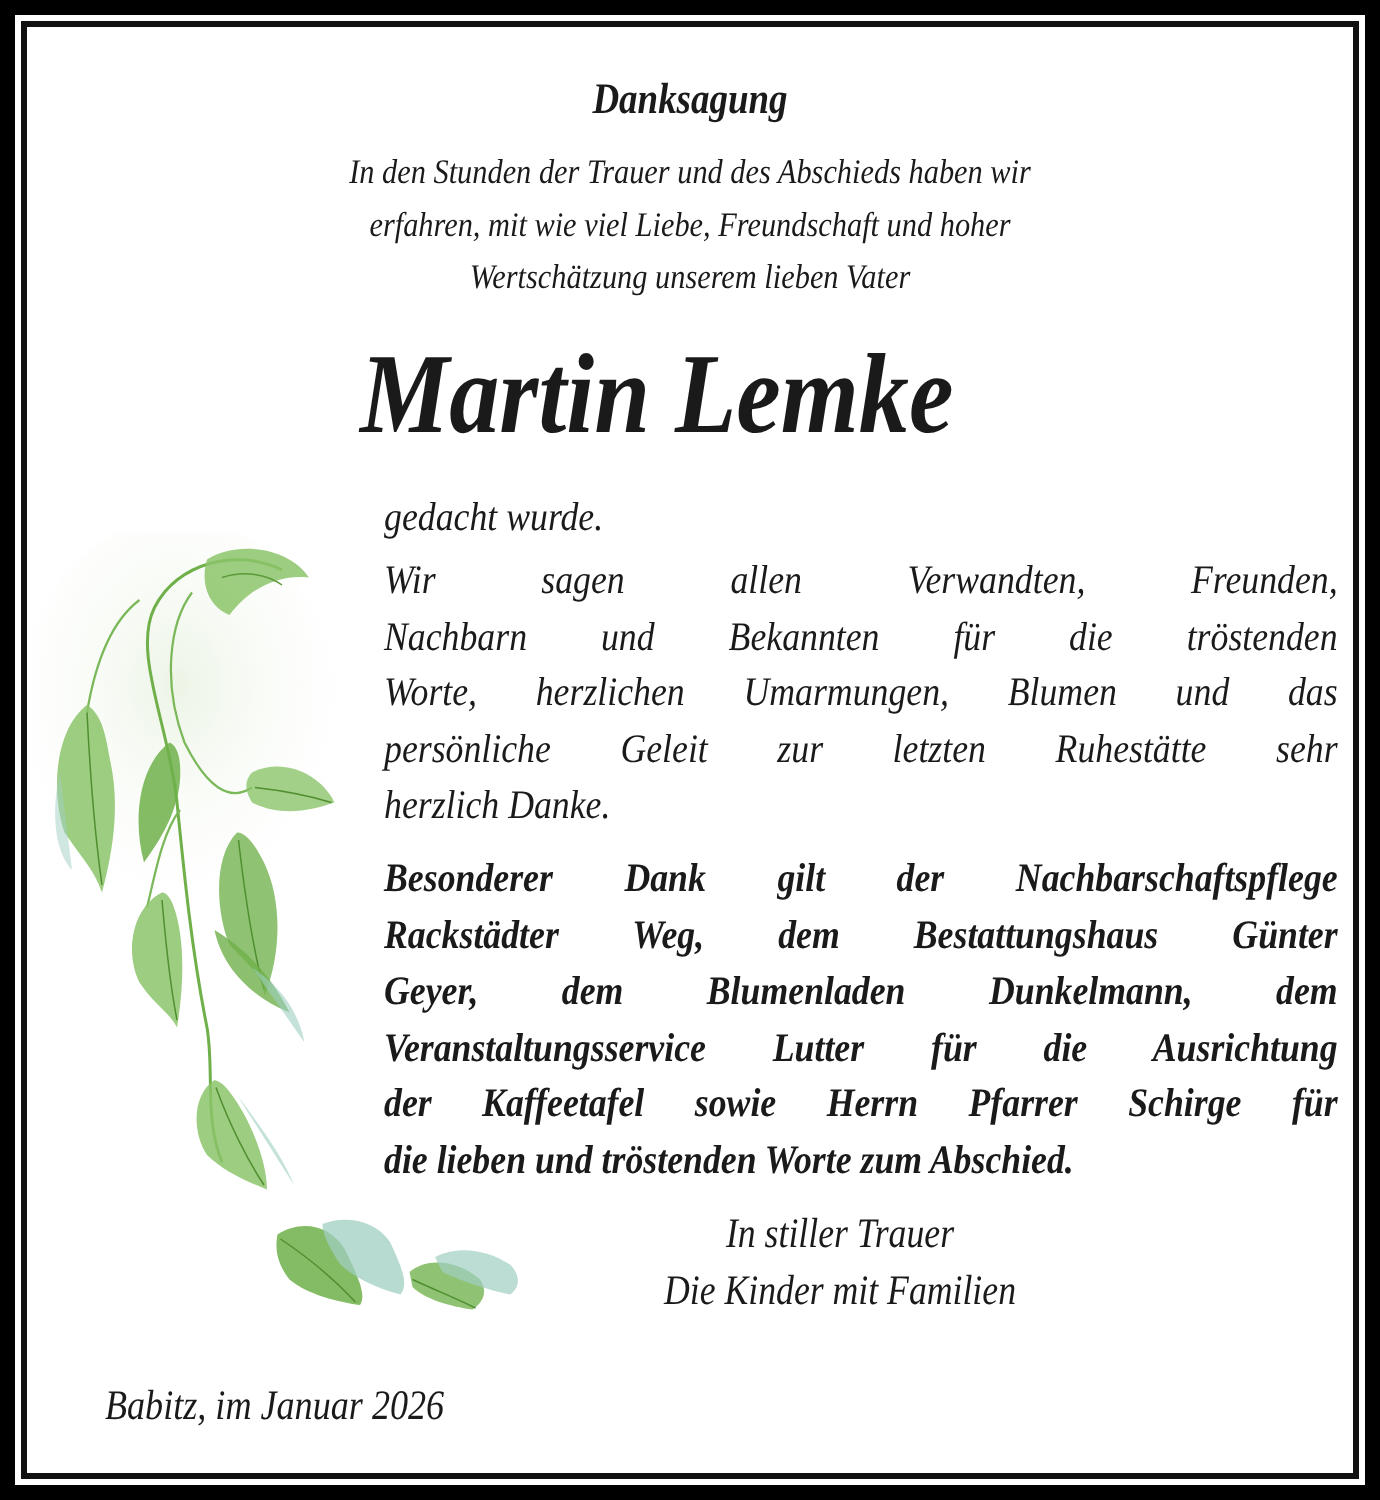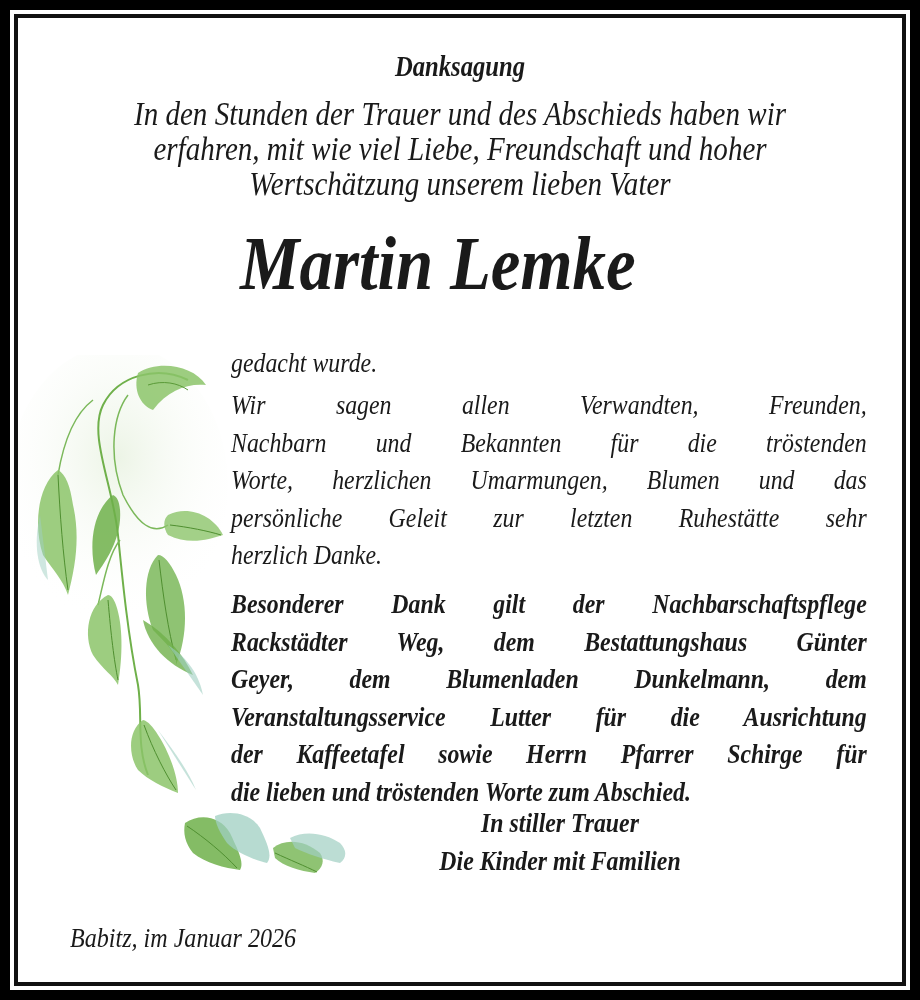--- a/index.html
+++ b/index.html
@@ -44,46 +44,45 @@
       font-size: 29px;
       letter-spacing: 0px;
       transform: scaleX(0.85);
       transform-origin: center;
     }
     .intro {
       position: absolute;
       top: 97px; left: 60px; width: 800px;
       text-align: center;
       font-style: italic;
-      font-size: 33px;
+      font-size: 23px;
       line-height: 35px;
     }
     .intro span { display: block; white-space: nowrap; }
     .intro-inner {
       transform: scaleX(0.88);
       transform-origin: center;
     }
     .name {
       position: absolute;
       top: 218px; left: 240px;
       font-style: italic;
       font-weight: bold;
       font-size: 76px;
       line-height: 90px;
       white-space: nowrap;
       transform: scaleX(0.88);
       transform-origin: left center;
     }
     .body-block {
       position: absolute;
-      left: 231px; width: 636px;
+      left: 256px; width: 636px;
       font-style: italic;
       font-size: 27px;
       line-height: 37.6px;
-      margin-top: 19px;
     }
     .body-block .line {
       display: block;
       white-space: nowrap;
       width: 720px;
       text-align: justify;
       text-align-last: justify;
       transform: scaleX(0.883);
       transform-origin: left center;
     }
@@ -91,21 +90,21 @@
       text-align-last: left;
     }
     .gedacht { top: 326px; }
     .para1 { top: 368px; font-style: italic; }
     .para2 { top: 567px; font-weight: bold; }
     .closing {
       position: absolute;
       top: 804px; left: 330px; width: 460px;
       text-align: center;
       font-style: italic;
-      font-weight: bold;
+      font-weight: normal;
       font-size: 28px;
       line-height: 38px;
     }
     .closing span {
       display: block;
       transform: scaleX(0.85);
       transform-origin: center;
       white-space: nowrap;
     }
     .place-date {

